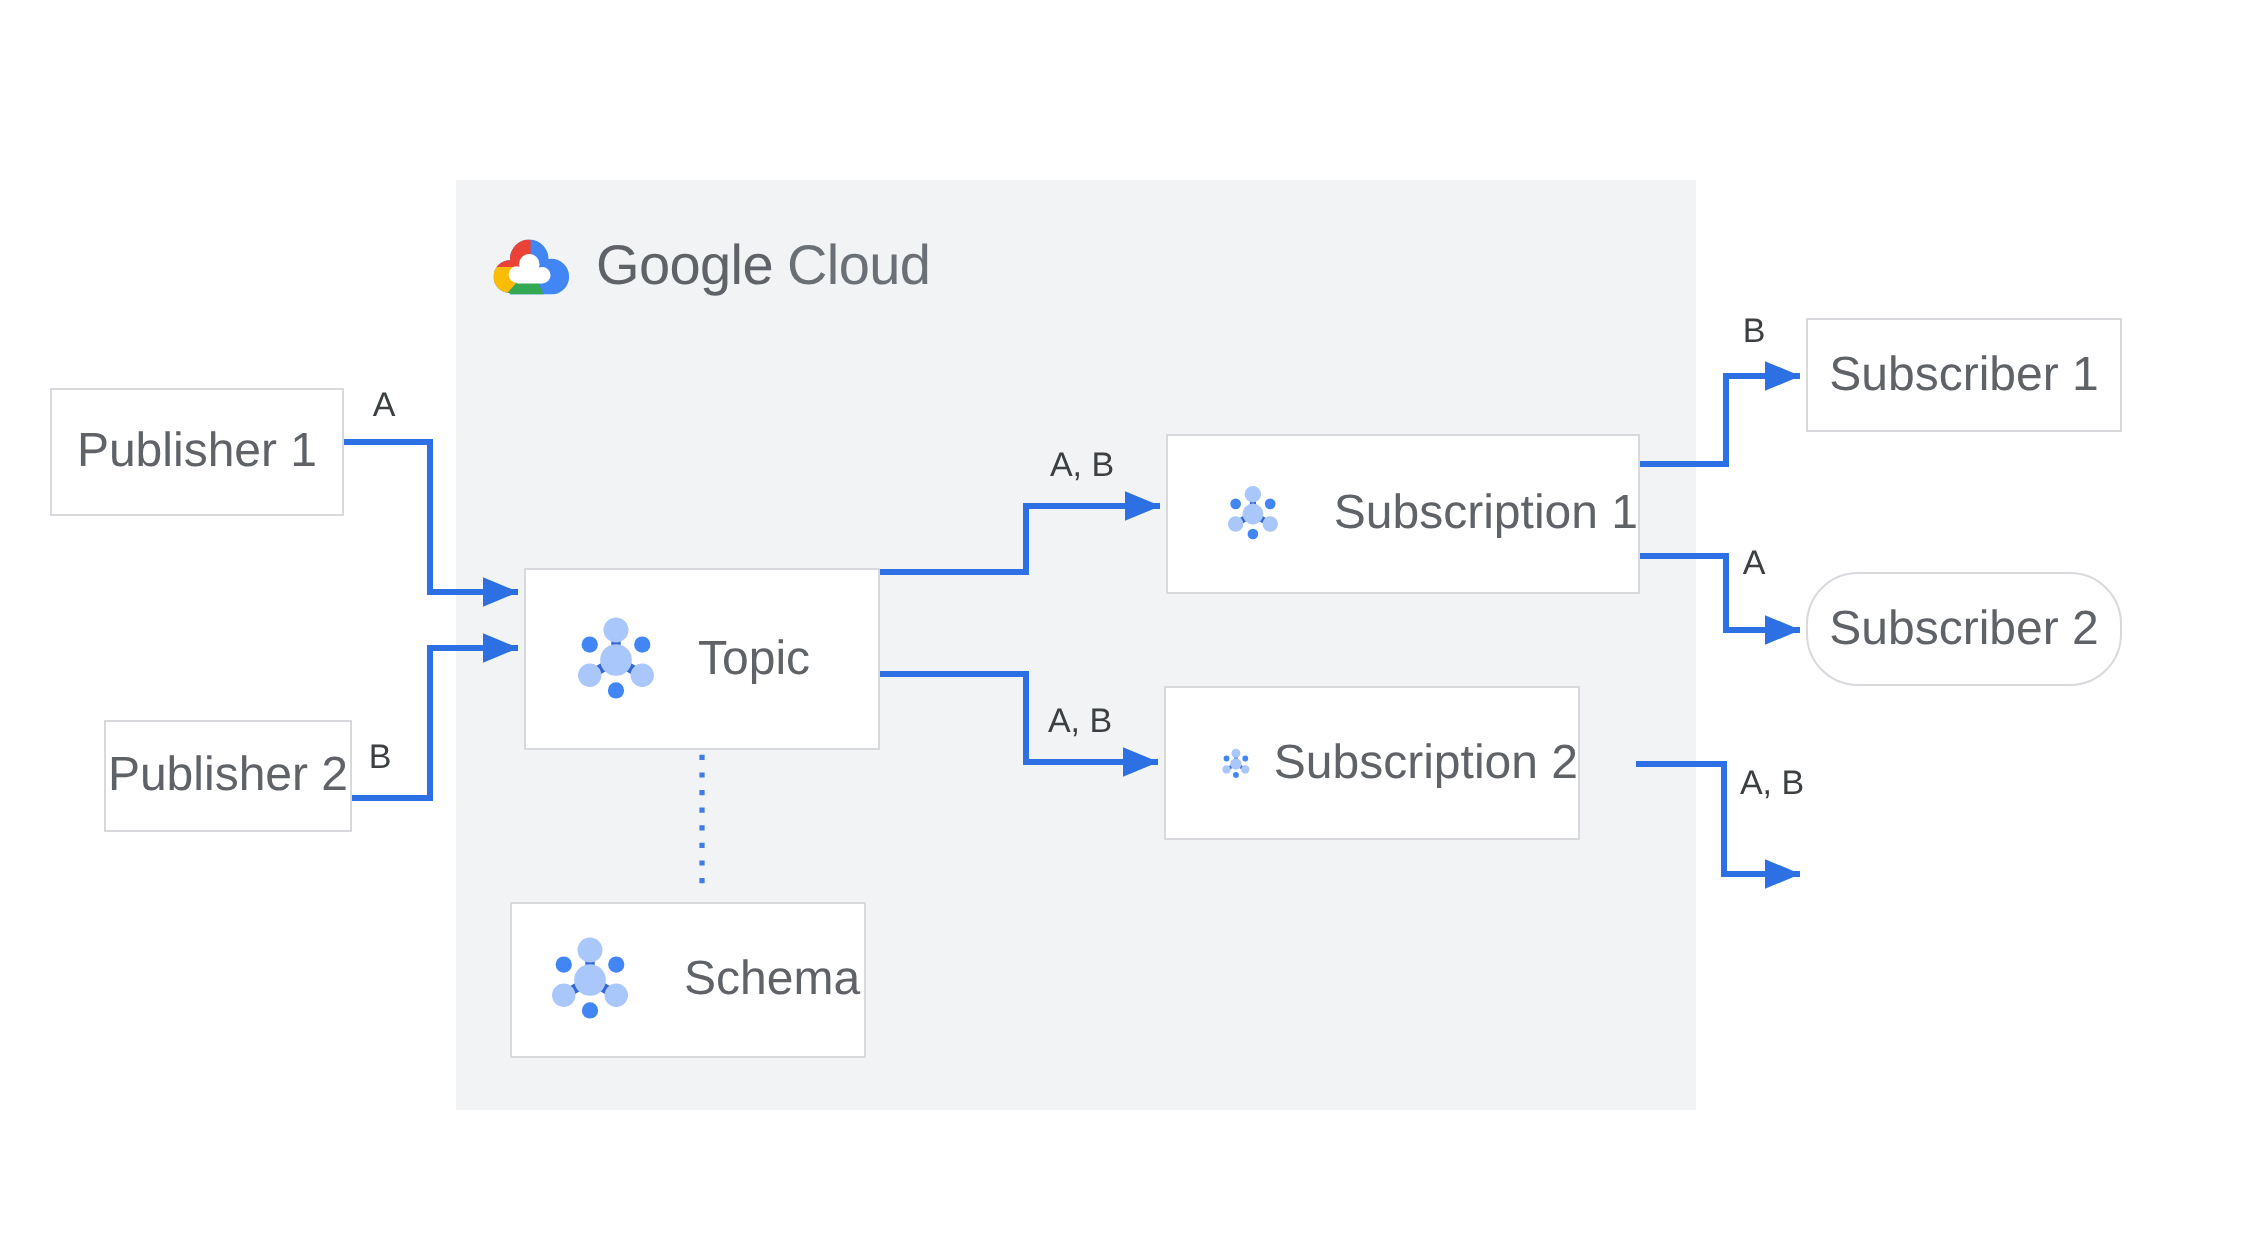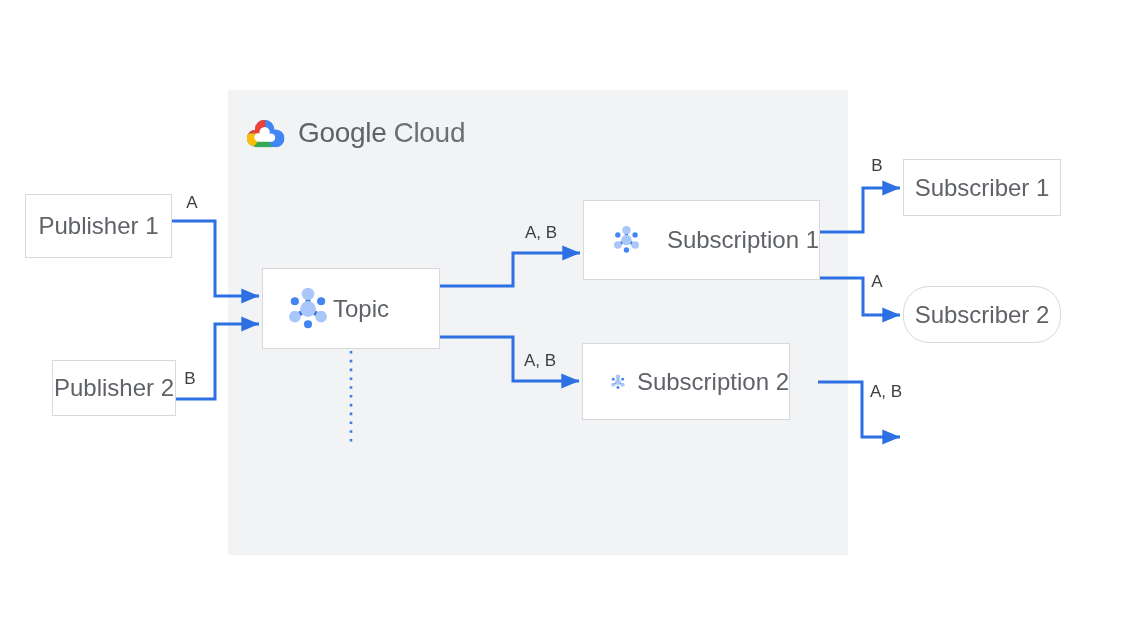--- a/index.html
+++ b/index.html
@@ -53,22 +53,22 @@
   .node.with-icon { justify-content: flex-start; }
 
   
   .n-publisher1  { left: 25px;  top: 194px; width: 147px; height: 64px; }
   .n-publisher2  { left: 23px;  top: 360px; width: 124px; height: 56px; margin-left: 29px; }
   .n-subscriber1 { left: 903px; top: 159px; width: 158px; height: 57px; }
   .n-subscriber2 { left: 903px; top: 286px; width: 158px; height: 57px; border-radius: 26px; }
   .n-subscriber3 { left: 903px; top: 409px; width: 157px; height: 57px; }
 
   
-  .n-topic         { left: 262px; top: 268px; width: 178px; height: 81px; padding-left: 20px; }
-  .n-subscription1 { left: 583px; top: 200px; width: 237px; height: 80px; padding-left: 26px; gap: 24px; }
+  .n-topic         { left: 262px; top: 284px; width: 178px; height: 91px; padding-left: 20px; gap: 16px; }
+  .n-subscription1 { left: 583px; top: 217px; width: 237px; height: 80px; padding-left: 26px; gap: 24px; }
   .n-subscription2 { left: 582px; top: 343px; width: 208px; height: 77px; padding-left: 26px; gap: 10px; }
   .n-schema        { left: 255px; top: 451px; width: 178px; height: 78px; padding-left: 14px; gap: 22px; }
 
   .edges-layer {
     position: absolute;
     left: 0; top: 0;
     pointer-events: none;
   }
   .edge {
     stroke: var(--arrow, #2c70e4);
@@ -220,14 +220,31 @@
       <circle class="ic-light" cx="24" cy="9.6" r="6"></circle>
       <circle class="ic-light" cx="11.4" cy="31.3" r="5.6"></circle>
       <circle class="ic-light" cx="36.6" cy="31.3" r="5.6"></circle>
       <circle class="ic-dark" cx="11.4" cy="16.6" r="3.9"></circle>
       <circle class="ic-dark" cx="36.6" cy="16.6" r="3.9"></circle>
       <circle class="ic-dark" cx="24" cy="38.6" r="3.9"></circle>
     </svg>
     <span>Subscription 2</span>
   </div>
 
+  <div class="node with-icon n-schema">
+    <svg width="50" height="50" viewBox="0 0 48 48" aria-hidden="true">
+      <g class="ic-stub">
+        <line x1="24" y1="24" x2="24" y2="10"></line>
+        <line x1="24" y1="24" x2="11.8" y2="31"></line>
+        <line x1="24" y1="24" x2="36.2" y2="31"></line>
+      </g>
+      <circle class="ic-light" cx="24" cy="24" r="7.6"></circle>
+      <circle class="ic-light" cx="24" cy="9.6" r="6"></circle>
+      <circle class="ic-light" cx="11.4" cy="31.3" r="5.6"></circle>
+      <circle class="ic-light" cx="36.6" cy="31.3" r="5.6"></circle>
+      <circle class="ic-dark" cx="11.4" cy="16.6" r="3.9"></circle>
+      <circle class="ic-dark" cx="36.6" cy="16.6" r="3.9"></circle>
+      <circle class="ic-dark" cx="24" cy="38.6" r="3.9"></circle>
+    </svg>
+    <span>Schema</span>
+  </div>
 
 </div>
 
 </body></html>

